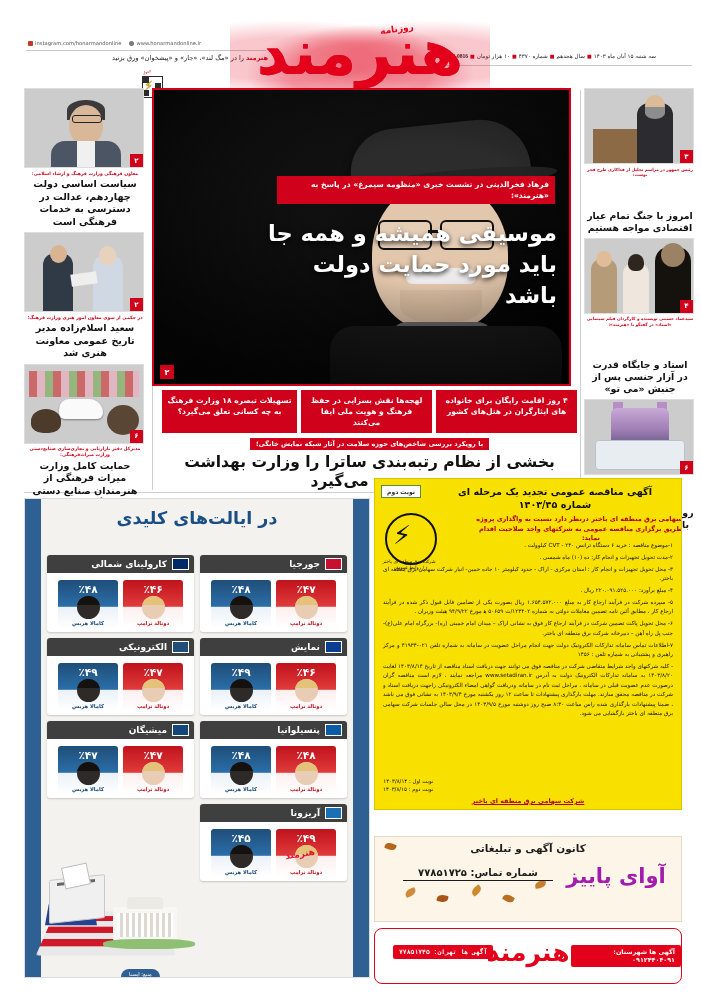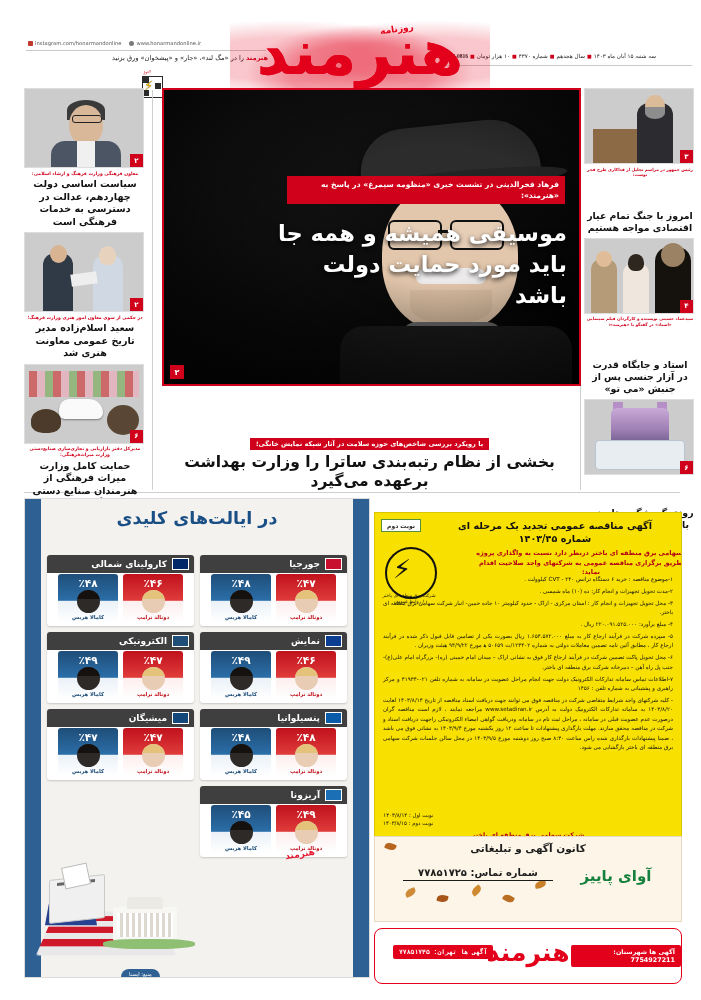--- a/index.html
+++ b/index.html
@@ -80,21 +80,21 @@
   .photo-b .m2h{position:absolute;left:74px;top:13px;width:17px;height:19px;border-radius:50% 50% 40% 40%;background:#e7d3bd;}
   .photo-b .paper{position:absolute;left:46px;top:40px;width:26px;height:12px;background:#eee;transform:rotate(-8deg);}
 
   .photo-c{background:linear-gradient(170deg,#d8cfc3 0%,#b7a895 50%,#6b5a45 100%);}
   .photo-c .s1{position:absolute;left:34px;top:34px;width:44px;height:20px;background:#fafafa;border-radius:10px 14px 6px 6px;box-shadow:0 1px 2px rgba(0,0,0,.4);}
   .photo-c .s2{position:absolute;left:6px;top:44px;width:30px;height:24px;background:#4c3b2a;border-radius:50% 50% 40% 40%;}
   .photo-c .s3{position:absolute;left:82px;top:40px;width:32px;height:30px;background:#5a4634;border-radius:50%;}
   .photo-c .s4{position:absolute;left:4px;top:6px;width:110px;height:26px;background:repeating-linear-gradient(90deg,#c33 0 8px,#eab 8px 16px,#7a5 16px 24px);opacity:.65;}
 
   
-  .main{position:absolute;left:166px;top:88px;width:415px;text-decoration:underline;}
+  .main{position:absolute;left:156px;top:88px;width:415px;text-decoration:underline;}
   .maincard{position:relative;width:415px;height:294px;border:2px solid #d0021b;overflow:hidden;background:#000;}
   .mainphoto{position:absolute;inset:0;background:linear-gradient(135deg,#1a1a1a 0%,#0c0c0c 55%,#000 100%);}
   .mainphoto .hat{position:absolute;left:195px;top:34px;width:180px;height:58px;background:#2c2c2c;border-radius:60px 70px 10px 10px;transform:rotate(-6deg);box-shadow:0 4px 10px rgba(0,0,0,.6);}
   .mainphoto .brim{position:absolute;left:168px;top:82px;width:236px;height:22px;background:#242424;border-radius:50%;transform:rotate(-6deg);}
   .mainphoto .face{position:absolute;left:218px;top:92px;width:136px;height:150px;background:#e3c7ac;border-radius:48% 48% 46% 46%;}
   .mainphoto .glasses{position:absolute;left:224px;top:130px;width:126px;height:26px;}
   .mainphoto .glasses .l,.mainphoto .glasses .r{position:absolute;top:0;width:50px;height:26px;border:2.5px solid #111;border-radius:6px;background:rgba(255,255,255,.12);}
   .mainphoto .glasses .l{left:0}.mainphoto .glasses .r{left:62px}
   .mainphoto .glasses .bridge{position:absolute;left:50px;top:10px;width:14px;height:2.5px;background:#111;}
   .mainphoto .mous{position:absolute;left:252px;top:178px;width:70px;height:16px;background:#eceaea;border-radius:14px 14px 10px 10px;}
@@ -152,21 +152,21 @@
   .info .whbar{position:absolute;left:16px;top:0;width:312px;height:478px;background:#f3f2ee;}
   .info-title{position:absolute;left:24px;top:8px;width:296px;text-align:center;}
   .info-title .l1{font-size:17.5px;font-weight:bold;color:#e2001a;line-height:21px;}
   .info-title .l2{font-size:17.5px;font-weight:bold;color:#1a4f86;line-height:22px;}
 
   .cards{position:absolute;left:22px;top:56px;width:300px;display:flex;flex-wrap:wrap;gap:6px 6px;direction:rtl;}
   .scard{width:147px;background:#fff;border-radius:3px;box-shadow:0 1px 2px rgba(0,0,0,.18);overflow:hidden;}
   .scard .hd{display:flex;align-items:center;gap:5px;background:#3f3f3f;color:#fff;padding:3px 5px;}
   .scard .hd .flag{width:15px;height:10px;border:1px solid #fff;flex:0 0 auto;background:#2f6094;position:relative;overflow:hidden;}
   .scard .hd .nm{font-size:9px;font-weight:bold;letter-spacing:.3px;}
-  .scard .body{display:flex;flex-direction:row-reverse;gap:5px;padding:1px 6px 4px;justify-content:center;}
+  .scard .body{display:flex;flex-direction:row-reverse;gap:5px;padding:7px 6px 4px;justify-content:center;}
   .cand{width:60px;border-radius:3px;padding:3px 0 2px;text-align:center;position:relative;}
   .cand.blue{background:linear-gradient(180deg,#1f4e79 0%,#2b6ea8 55%,#eaf1f8 56%,#ffffff 100%);}
   .cand.red{background:linear-gradient(180deg,#c0121c 0%,#e03b3b 55%,#fdeeee 56%,#ffffff 100%);}
   .cand .pct{font-size:10.5px;font-weight:bold;color:#fff;line-height:12px;}
   .cand .av{width:23px;height:23px;margin:1px auto 1px;border-radius:50%;position:relative;overflow:hidden;background:#ddd;}
   .cand.blue .av{background:#2e2a28;}
   .cand.red .av{background:#e8cdb4;}
   .cand .av .hair{position:absolute;left:0;top:0;width:23px;height:9px;}
   .cand.blue .av .hair{background:#14110f;border-radius:50% 50% 0 0;}
   .cand.red .av .hair{background:#e4c27a;border-radius:50% 50% 0 0;}
@@ -181,39 +181,39 @@
   .ballot .slot{position:absolute;left:14px;top:18px;width:38px;height:3px;background:#666;transform:skewY(-6deg);}
   .ballot .slip{position:absolute;left:20px;top:2px;width:24px;height:20px;background:#fff;border:1px solid #bbb;transform:rotate(-12deg);}
   .ballot .wh{position:absolute;left:70px;top:44px;width:64px;height:34px;background:#f7f7f4;border-radius:2px;}
   .ballot .whroof{position:absolute;left:84px;top:34px;width:36px;height:12px;background:#eceae4;border-radius:4px 4px 0 0;}
   .ballot .cols{position:absolute;left:74px;top:50px;width:56px;height:24px;background:repeating-linear-gradient(90deg,#ffffff 0 3px,#ddd9d0 3px 6px);}
   .ballot .grass{position:absolute;left:60px;top:76px;width:92px;height:10px;background:#8fbf72;border-radius:40%;}
   .info-stamp{position:absolute;left:236px;bottom:118px;width:78px;text-align:center;color:#e2001a;font-weight:bold;font-size:9px;opacity:.9;transform:rotate(-9deg);}
   .info-src{position:absolute;left:96px;bottom:-2px;background:#2f6094;color:#fff;font-size:5.2px;padding:2px 8px;border-radius:8px 8px 0 0;}
 
   
-  .tender{position:absolute;left:374px;top:512px;width:306px;height:330px;background:#f8e000;border:1px solid #d9c500;overflow:hidden;}
+  .tender{position:absolute;left:374px;top:478px;width:306px;height:330px;background:#f8e000;border:1px solid #d9c500;overflow:hidden;}
   .tender .noteflag{position:absolute;left:6px;top:6px;background:#fff;border:1px solid #5a8f3a;color:#1c1c1c;font-size:6px;padding:2px 5px;font-weight:bold;}
   .tender .hdr{position:absolute;left:60px;top:6px;width:240px;text-align:center;}
   .tender .hdr .l1{font-size:9.6px;font-weight:bold;color:#111;line-height:13px;}
   .tender .hdr .l2{font-size:9.6px;font-weight:bold;color:#111;line-height:13px;}
   .tender .logo{position:absolute;left:6px;top:34px;width:56px;height:58px;}
   .tender .logo .disc{position:absolute;left:4px;top:0;width:48px;height:48px;border-radius:50%;background:#f8e000;border:2px solid #111;}
   .tender .logo .bolt{position:absolute;left:12px;top:7px;font-size:26px;color:#111;font-weight:bold;line-height:30px;}
   .tender .logo .cap{position:absolute;left:0;top:46px;width:56px;text-align:center;font-size:4.6px;color:#111;line-height:6px;}
   .tender .lead{position:absolute;left:62px;top:36px;width:236px;text-align:center;font-size:6.5px;color:#b40016;font-weight:bold;line-height:9.5px;margin-left:36px;}
   .tender .body{position:absolute;left:8px;top:62px;width:290px;font-size:5.6px;color:#111;line-height:9.4px;text-align:justify;}
   .tender .body p{margin:0 0 2.5px;}
   .tender .foot-l{position:absolute;left:8px;bottom:16px;font-size:5.4px;color:#111;line-height:8px;}
   .tender .foot-r{position:absolute;left:8px;bottom:4px;width:290px;text-align:center;font-size:6.4px;color:#b40016;font-weight:bold;text-decoration:underline;}
 
   
   .adbox{position:absolute;left:374px;top:836px;width:306px;height:84px;background:#fdf6e8;border:1px solid #e4d9c2;overflow:hidden;}
   .adbox .t1{position:absolute;left:0;top:5px;width:306px;text-align:center;font-size:10.5px;font-weight:bold;color:#1c1c1c;}
-  .adbox .brand{position:absolute;left:184px;top:26px;width:114px;text-align:center;font-size:15px;font-weight:bold;color:#15803d;line-height:26px;letter-spacing:-1px;}
+  .adbox .brand{position:absolute;left:184px;top:26px;width:114px;text-align:center;font-size:21px;font-weight:bold;color:#a21caf;line-height:26px;letter-spacing:-1px;}
   .adbox .phone{position:absolute;left:28px;top:30px;width:150px;text-align:center;font-size:10px;font-weight:bold;color:#1c1c1c;border-bottom:1.2px solid #1c1c1c;padding-bottom:2px;}
   .adbox .leaf{position:absolute;width:11px;height:7px;background:#c07b2a;border-radius:60% 10% 60% 10%;}
   .adbox .leaf.l1{left:10px;top:6px;transform:rotate(22deg);background:#b5651d;}
   .adbox .leaf.l2{left:30px;top:52px;transform:rotate(-24deg);background:#d08b3a;}
   .adbox .leaf.l3{left:62px;top:58px;transform:rotate(12deg);background:#a8551a;}
   .adbox .leaf.l4{left:96px;top:50px;transform:rotate(-40deg);background:#cf8a2f;}
   .adbox .leaf.l5{left:128px;top:58px;transform:rotate(30deg);background:#b96e22;}
   .adbox .leaf.l6{left:160px;top:44px;transform:rotate(-10deg);background:#c97e28;}
 
   
@@ -329,20 +329,25 @@
           <span class="scarf"></span>
           <span class="coat"></span>
         <span class="vig"></span>
       </div>
       <div class="main-kick">فرهاد فخرالدینی در نشست خبری «منظومه سیمرغ» در پاسخ به «هنرمند»:</div>
       <div class="main-ttl">موسیقی همیشه و همه جا باید مورد حمایت دولت باشد</div>
       <div class="main-pagebadge">۲</div>
     </div>
   </div>
 
+  <div class="strips">
+    <div class="strip w1">تسهیلات تبصره ۱۸ وزارت فرهنگ به چه کسانی تعلق می‌گیرد؟</div>
+    <div class="strip w2">لهجه‌ها نقش بسزایی در حفظ فرهنگ و هویت ملی ایفا می‌کنند</div>
+    <div class="strip w3">۴ روز اقامت رایگان برای خانواده های ایثارگران در هتل‌های کشور</div>
+  </div>
 
   <div class="bigbar">
     <span class="kick">با رویکرد بررسی شاخص‌های حوزه سلامت در آثار شبکه نمایش خانگی؛</span>
     <div class="ttl">بخشی از نظام رتبه‌بندی ساترا را وزارت بهداشت برعهده می‌گیرد</div>
   </div>
 
   <div class="rightcol">
 
     <div class="rcard">
       <div class="ph photo-d">
@@ -602,18 +607,18 @@
     <span class="leaf l6"></span>
     <div class="t1">کانون آگهی و تبلیغاتی</div>
     <div class="brand">آوای پاییز</div>
     <div class="phone">
       <span>شماره تماس:</span>
       <span>۷۷۸۵۱۷۲۵</span>
     </div>
   </div>
 
   <div class="footer">
-    <div class="tag right">آگهی ها شهرستان: 7754927211</div>
+    <div class="tag right">آگهی ها شهرستان: ۰۹۱۲۴۴۰۴۰۹۱</div>
     <div class="mid">هنرمند</div>
     <div class="tag left">آگهی ها تهران: ۷۷۸۵۱۷۴۵</div>
   </div>
 
 </div>
 
 </body></html>

